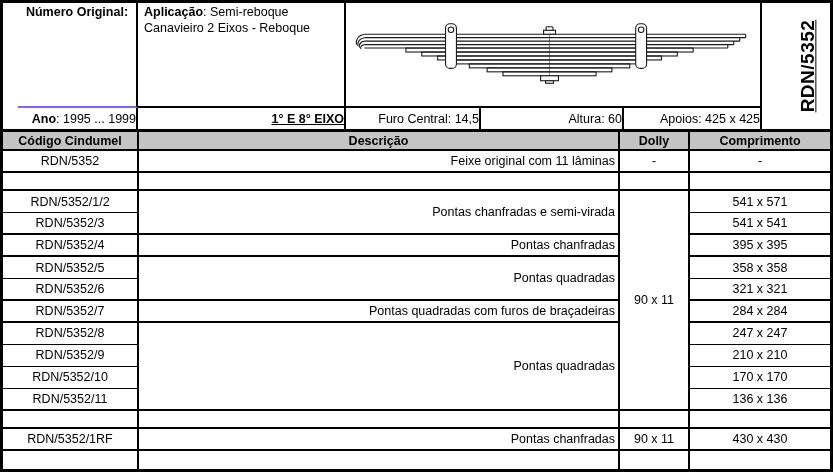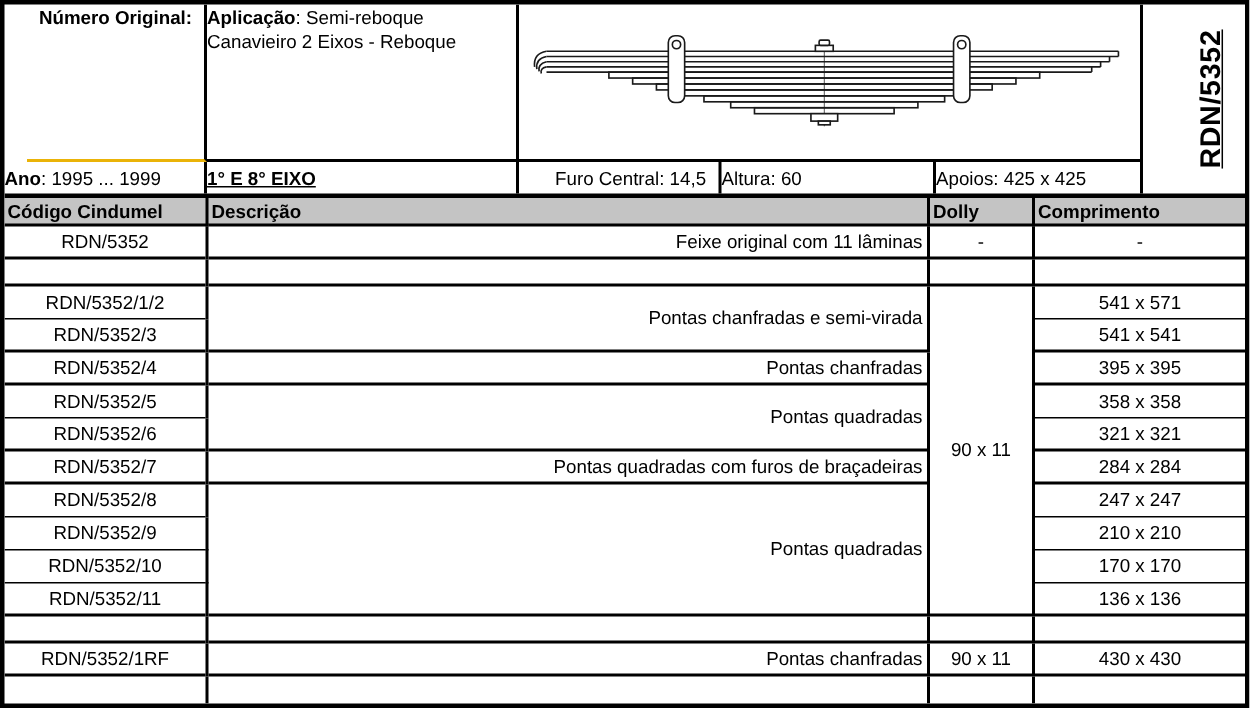--- a/index.html
+++ b/index.html
@@ -16,43 +16,43 @@
 
   
   .top-grid {
     display: grid;
     grid-template-columns: 135px 208px 135px 143px 136px 1fr;
     grid-template-rows: 105px 21px;
     border-bottom: 3px solid #000;
     flex: 0 0 auto;
     font-size: 12.5px;
   }
-  .c-numero   { grid-area: 1/1/2/2; border-right: 2px solid #000; border-bottom: 2px solid #eab308; text-align: center; padding-top: 2px; margin-left: 15px; }
-  .c-aplic    { grid-area: 1/2/2/3; border-right: 2px solid #000; border-bottom: 2px solid #000; padding: 2px 0; line-height: 1.25; }
+  .c-numero   { grid-area: 1/1/2/2; border-right: 2px solid #000; border-bottom: 2px solid #8b5cf6; text-align: center; padding-top: 2px; margin-left: 15px; }
+  .c-aplic    { grid-area: 1/2/2/3; border-right: 2px solid #000; border-bottom: 2px solid #000; padding: 2px 6px; line-height: 1.25; }
   .c-draw     { grid-area: 1/3/2/6; border-bottom: 2px solid #000; overflow: hidden; }
   .c-rdn      { grid-area: 1/6/3/7; border-left: 2px solid #000; display: flex; align-items: center; justify-content: center; }
   .c-rdn span { transform: rotate(-90deg); font-weight: bold; font-size: 19px; text-decoration: underline; white-space: nowrap; letter-spacing: .5px; }
-  .rowcell { display: flex; align-items: center; justify-content: flex-start; }
+  .rowcell { display: flex; align-items: center; justify-content: flex-end; }
   .c-ano    { grid-area: 2/1/3/2; border-right: 2px solid #000; }
   .c-eixo   { grid-area: 2/2/3/3; border-right: 2px solid #000; }
   .c-furo   { grid-area: 2/3/3/4; border-right: 2px solid #000; padding-left: 24px; }
   .c-alt    { grid-area: 2/4/3/5; border-right: 2px solid #000; }
   .c-apoios { grid-area: 2/5/3/6; }
   .lbl { font-weight: bold; }
   .eixo-text { font-weight: bold; text-decoration: underline; }
   .c-draw svg { display: block; width: 100%; height: 100%; }
 
   
   .table-wrap { flex: 1 1 auto; }
   table { width: 100%; height: 100%; border-collapse: collapse; table-layout: fixed; }
   th {
     background: #c4c4c4;
     font-size: 12.5px; font-weight: bold;
     height: 18px; padding: 1px 2px;
-    border: 2px solid #000; border-top: none; text-align: left;
+    border: 2px solid #000; border-top: none; text-align: center;
   }
   td {
     font-size: 12.5px; height: 19px; padding: 1px 3px;
     border: 2px solid #000; border-bottom: none;
     vertical-align: middle;
     overflow: hidden; white-space: nowrap;
   }
   th:first-child, td:first-child { border-left: none; }
   th:last-child,  td:last-child  { border-right: none; }
   tr.thin td { border-top-width: 1px; }

